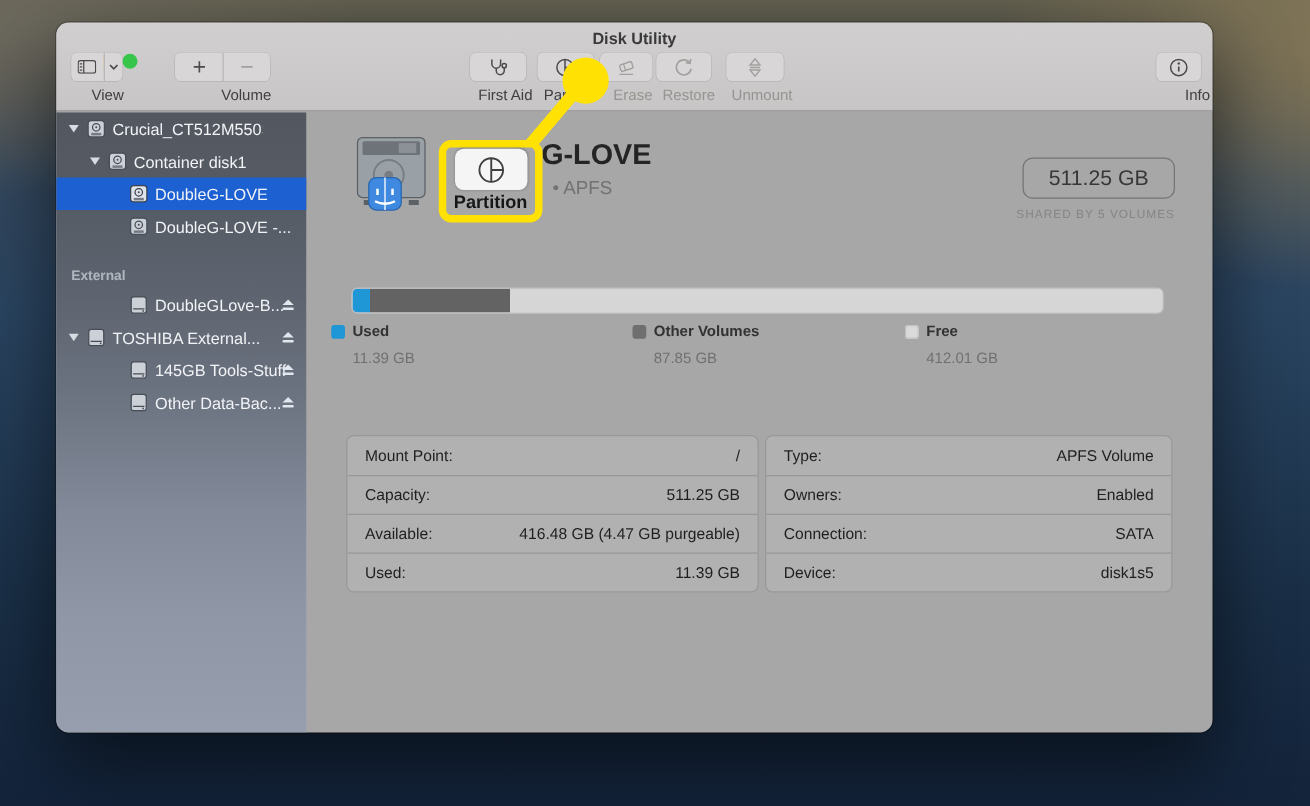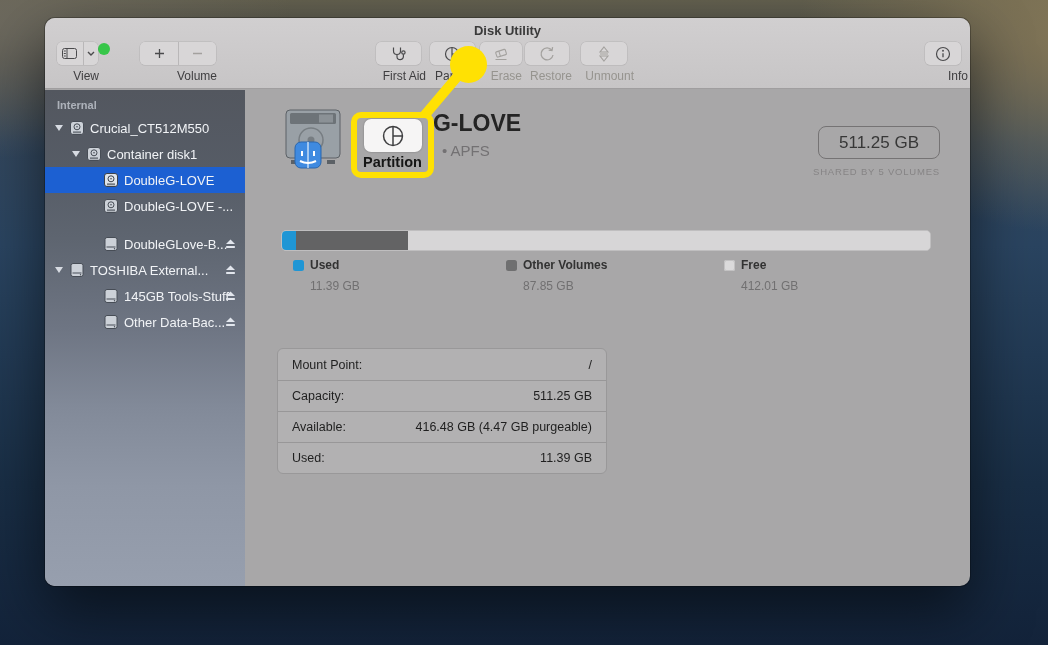--- a/index.html
+++ b/index.html
@@ -191,21 +191,20 @@
             <circle cx="8" cy="8" r="6.5" fill="none" stroke="#4a4a4c" stroke-width="1.2"></circle>
             <line x1="8" y1="7.2" x2="8" y2="11.2" stroke="#4a4a4c" stroke-width="1.3"></line>
             <circle cx="8" cy="4.8" r="0.95" fill="#4a4a4c"></circle>
           </svg>
       </div>
       <div class="tlabel">Info</div>
     </div>
   </div>
 
   <div class="sidebar">
-    <div class="section-h">Internal</div>
 
     <div class="srow d1">
       <span class="disc"></span>
       <span class="sic"><svg width="16" height="16" viewBox="0 0 16 16">
             <rect x="1.5" y="1.5" width="13" height="13" rx="2.5" fill="#ccd1d8" stroke="#474d56"></rect>
             <circle cx="8" cy="6.8" r="3" fill="none" stroke="#474d56"></circle>
             <circle cx="8" cy="6.8" r="0.8" fill="#474d56"></circle>
             <rect x="4" y="11.3" width="8" height="2" fill="#474d56" opacity="0.65"></rect>
           </svg></span>
       <span class="slab">Crucial_CT512M550S...</span>
@@ -233,20 +232,21 @@
       <span class="sic"><svg width="16" height="16" viewBox="0 0 16 16">
             <rect x="1.5" y="1.5" width="13" height="13" rx="2.5" fill="#ccd1d8" stroke="#474d56"></rect>
             <circle cx="8" cy="6.8" r="3" fill="none" stroke="#474d56"></circle>
             <circle cx="8" cy="6.8" r="0.8" fill="#474d56"></circle>
             <rect x="4" y="11.3" width="8" height="2" fill="#474d56" opacity="0.65"></rect>
           </svg></span>
       <span class="slab">DoubleG-LOVE -...</span>
     </div>
 
     <div class="gap"></div>
+    <div class="section-h">External</div>
 
     <div class="srow d3">
       <span class="sic"><svg width="16" height="16" viewBox="0 0 16 16">
             <rect x="2" y="1.5" width="12" height="13" rx="2" fill="#ccd1d8" stroke="#474d56"></rect>
             <line x1="3.5" y1="11" x2="12.5" y2="11" stroke="#474d56"></line>
             <circle cx="11.5" cy="12.7" r="0.7" fill="#474d56"></circle>
           </svg></span>
       <span class="slab">DoubleGLove-B...</span>
       <span class="eject"><svg width="11" height="11" viewBox="0 0 11 11">
             <path d="M5.5 0.5L10 5H1z" fill="#e2e6ed"></path>
@@ -314,21 +314,21 @@
     <div class="vol-sub">• APFS</div>
     <div class="size-box">511.25 GB</div>
     <div class="shared">SHARED BY 5 VOLUMES</div>
 
     <div class="bar">
       <div style="width: 2.2%; background: rgb(31, 150, 213);"></div>
       <div style="width: 17.2%; background: rgb(99, 99, 100);"></div>
       <div style="width: 80.6%; background: rgb(215, 214, 215);"></div>
     </div>
 
-    <div class="legend" style="left:48px;text-align:center;">
+    <div class="legend" style="left:20px;text-align:center;">
       <div class="leg-head">
         <span class="swatch" style="background: rgb(31, 150, 213);"></span>
         <span class="leg-label">Used</span>
       </div>
       <div class="leg-val">11.39 GB</div>
     </div>
     <div class="legend" style="left:261px;">
       <div class="leg-head">
         <span class="swatch" style="background:#6f6f70;"></span>
         <span class="leg-label">Other Volumes</span>
@@ -352,20 +352,38 @@
           <span>Capacity:</span>
           <span class="dv">511.25 GB</span>
         </div>
       <div class="drow">
           <span>Available:</span>
           <span class="dv">416.48 GB (4.47 GB purgeable)</span>
         </div>
       <div class="drow">
           <span>Used:</span>
           <span class="dv">11.39 GB</span>
+        </div>
+    </div>
+    <div class="dbox" style="left:367px;width:326px;">
+      <div class="drow">
+          <span>Type:</span>
+          <span class="dv">APFS Volume</span>
+        </div>
+      <div class="drow">
+          <span>Owners:</span>
+          <span class="dv">Enabled</span>
+        </div>
+      <div class="drow">
+          <span>Connection:</span>
+          <span class="dv">SATA</span>
+        </div>
+      <div class="drow">
+          <span>Device:</span>
+          <span class="dv">disk1s5</span>
         </div>
     </div>
   </div>
 
   <svg class="callout-svg">
     <line x1="423" y1="46" x2="379" y2="98" stroke="#ffe103" stroke-width="10" stroke-linecap="round"></line>
   </svg>
   <div class="callout-circle"></div>
   <div class="callout-box">
     <div class="c-btn">

